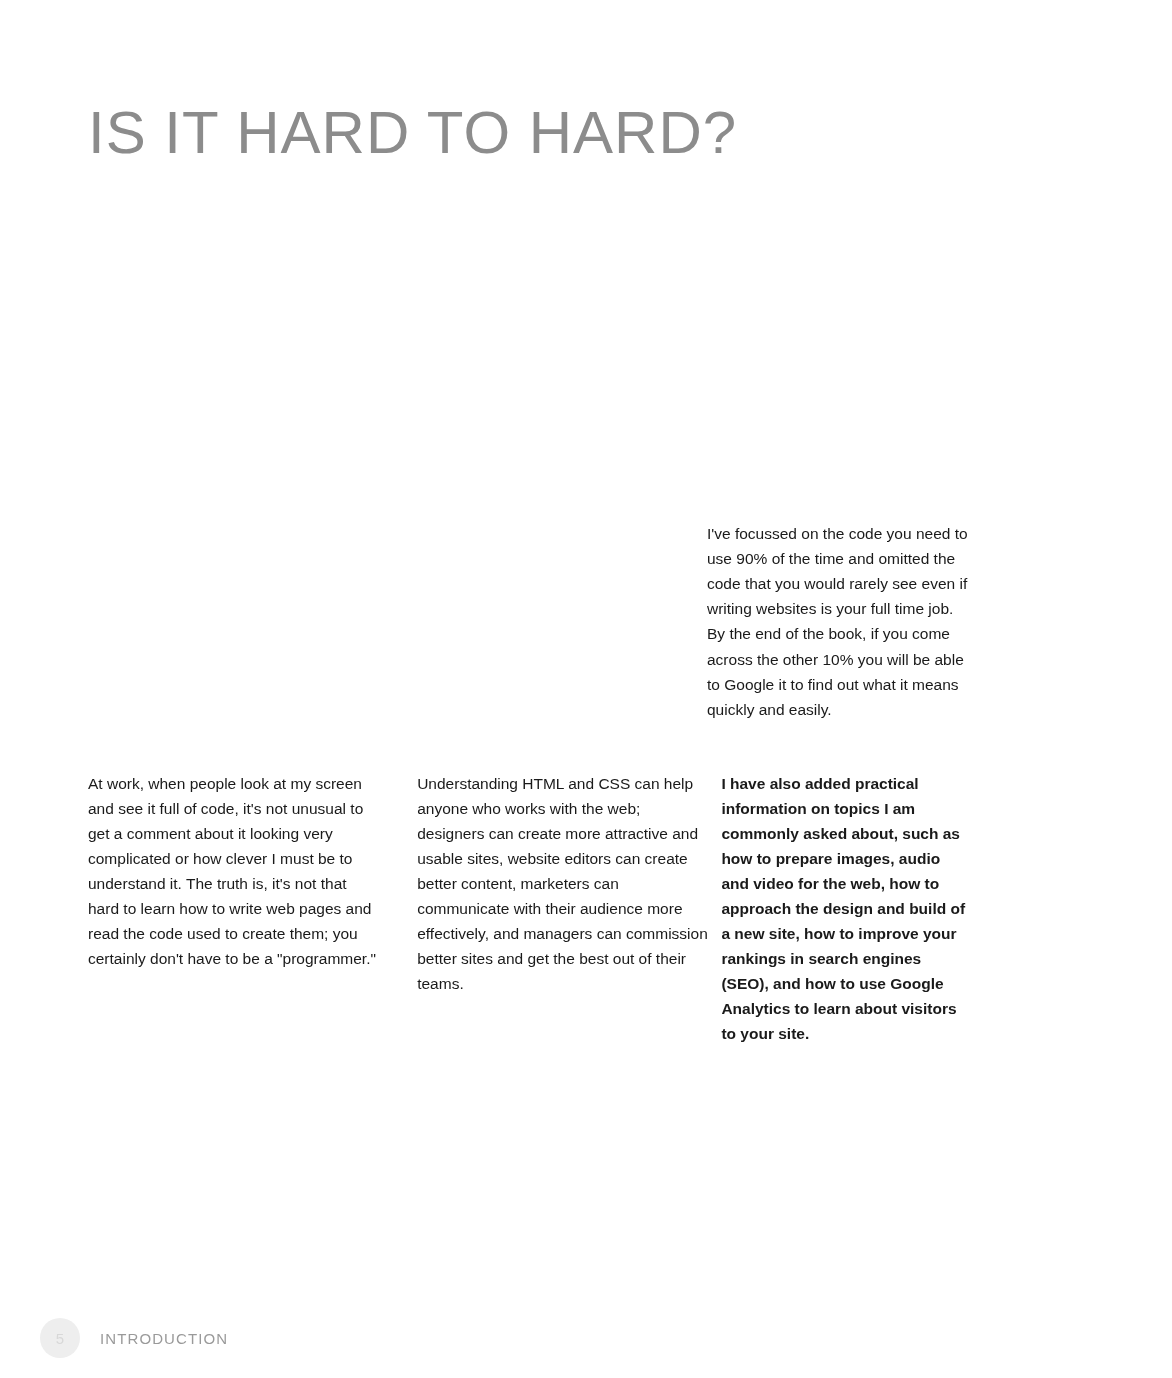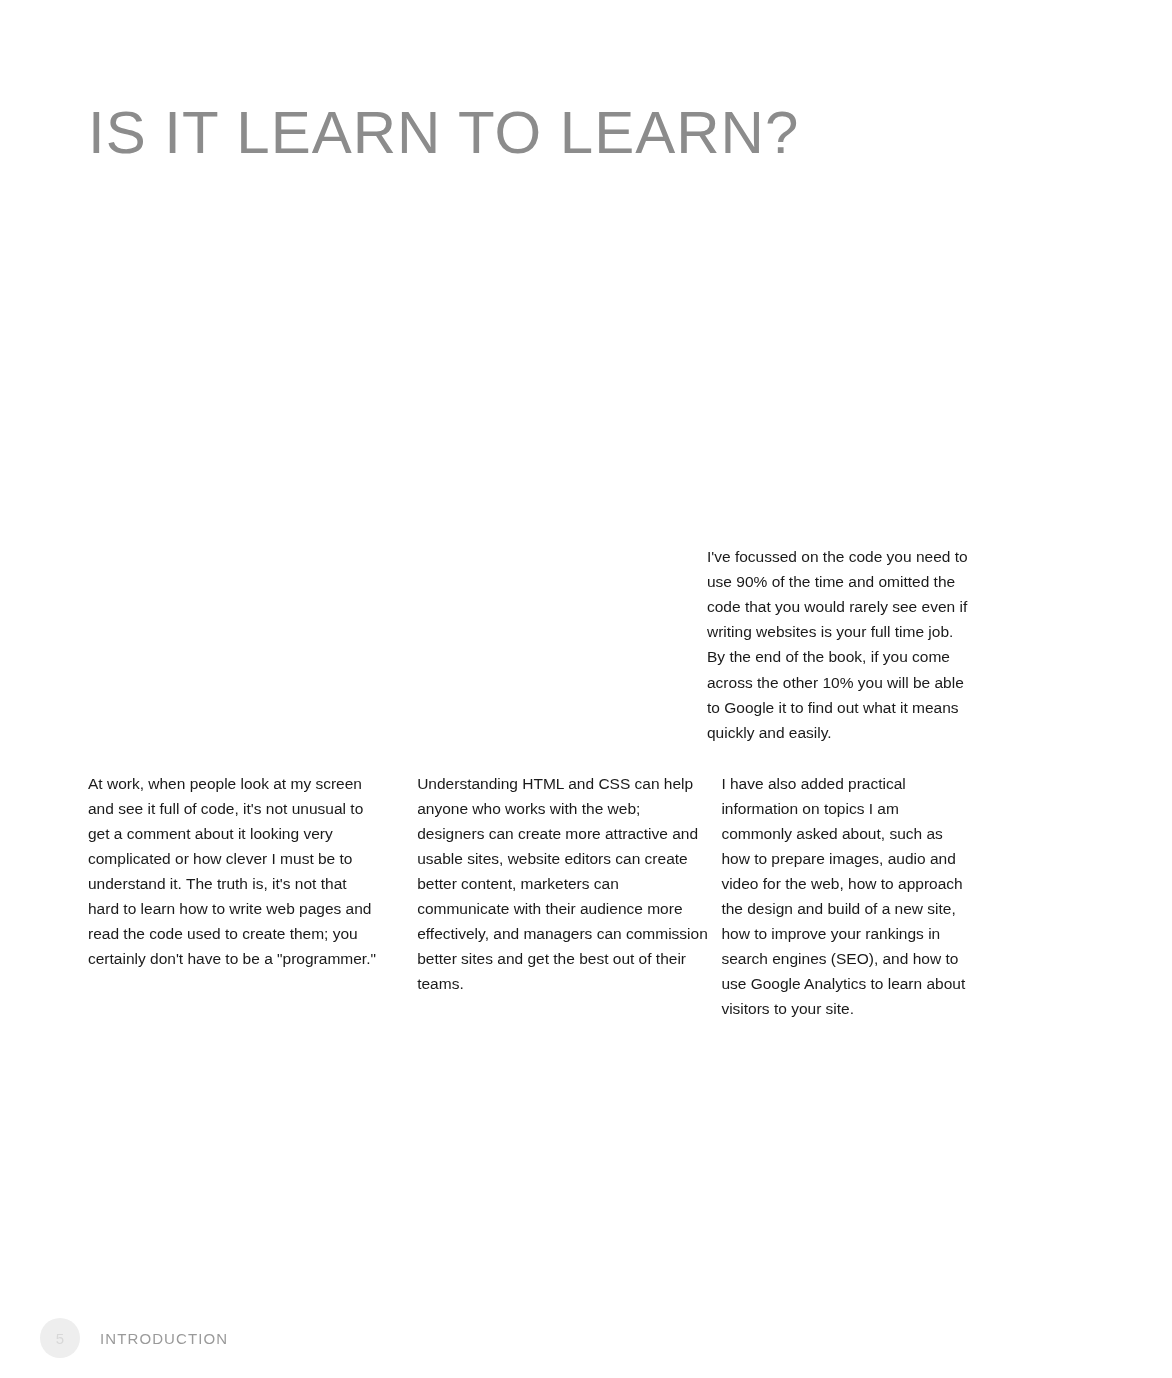--- a/index.html
+++ b/index.html
@@ -41,21 +41,21 @@
     font-size: 25px;
     line-height: 39px;
     color: #8f8f8f;
     font-weight: 400;
   }
 
   
   .col-top-right {
     position: absolute;
     left: 707px;
-    top: 528px;
+    top: 505px;
     width: 262px;
     font-size: 15.5px;
     line-height: 25.2px;
     color: #1a1a1a;
   }
 
   
   .cols {
     position: absolute;
     left: 88px;
@@ -64,21 +64,21 @@
     display: flex;
     gap: 12px;
   }
   .col {
     font-size: 15.5px;
     line-height: 25.1px;
     color: #1a1a1a;
   }
   .col-1 { width: 310px; }
   .col-2 { width: 309px; margin-left: 24px; }
-  .col-3 { width: 265px; }
+  .col-3 { width: 265px; font-weight: bold; }
 
   
   .footer {
     position: absolute;
     left: 40px;
     bottom: 20px;
     display: flex;
     align-items: center;
     height: 40px;
     justify-content: space-between;
@@ -101,21 +101,21 @@
     letter-spacing: 1.1px;
     color: #9a9a9a;
     font-weight: 400;
   }
 </style>
 </head>
 <body>
 
 <div class="page">
 
-  <h1 class="page-title">IS IT LEARN TO LEARN?</h1>
+  <h1 class="page-title">IS IT HARD TO HARD?</h1>
 
 
   <p class="col-top-right">I've focussed on the code you need to use 90% of the time and omitted the code that you would rarely see even if writing websites is your full time job. By the end of the book, if you come across the other 10% you will be able to Google it to find out what it means quickly and easily.</p>
 
   <div class="cols">
     <p class="col col-1">At work, when people look at my screen and see it full of code, it's not unusual to get a comment about it looking very complicated or how clever I must be to understand it. The truth is, it's not that hard to learn how to write web pages and read the code used to create them; you certainly don't have to be a "programmer."</p>
     <p class="col col-2">Understanding HTML and CSS can help anyone who works with the web; designers can create more attractive and usable sites, website editors can create better content, marketers can communicate with their audience more effectively, and managers can commission better sites and get the best out of their teams.</p>
     <p class="col col-3">I have also added practical information on topics I am commonly asked about, such as how to prepare images, audio and video for the web, how to approach the design and build of a new site, how to improve your rankings in search engines (SEO), and how to use Google Analytics to learn about visitors to your site.</p>
   </div>
 

